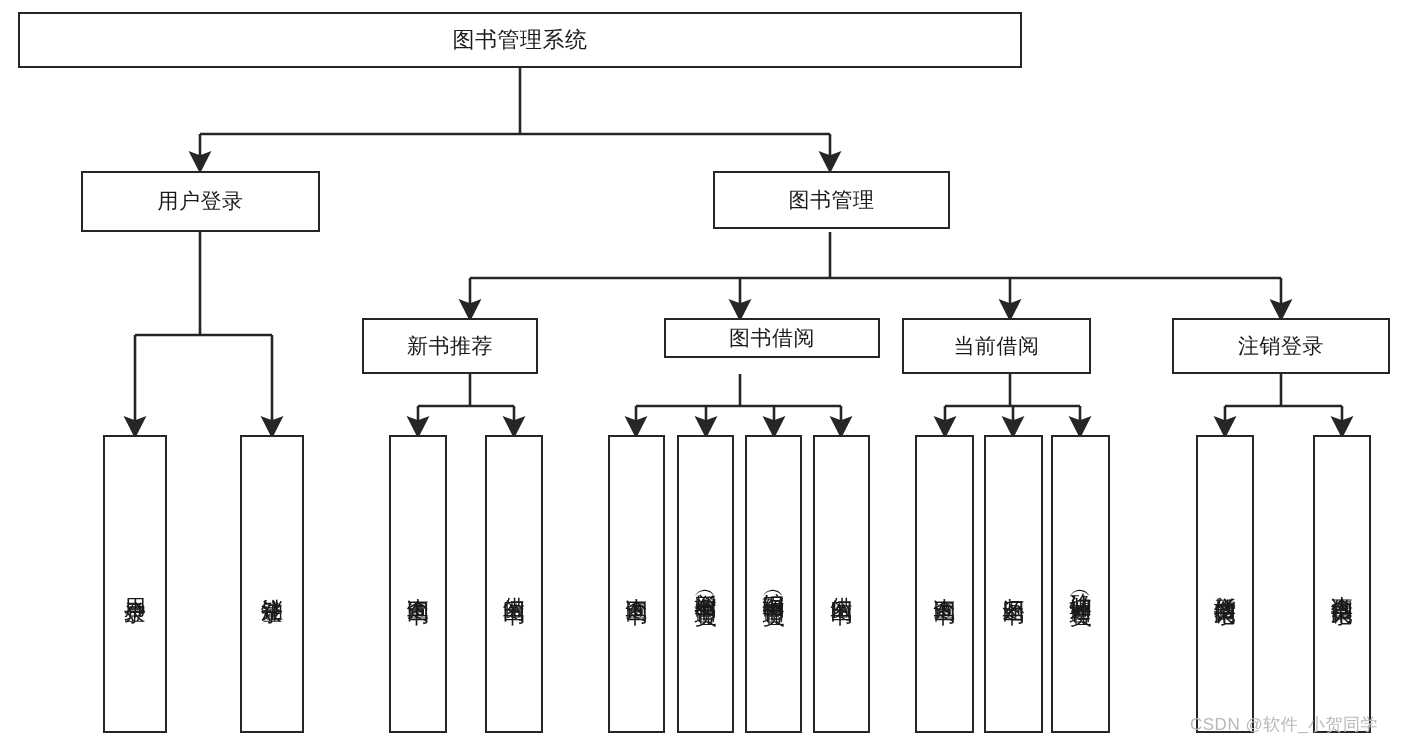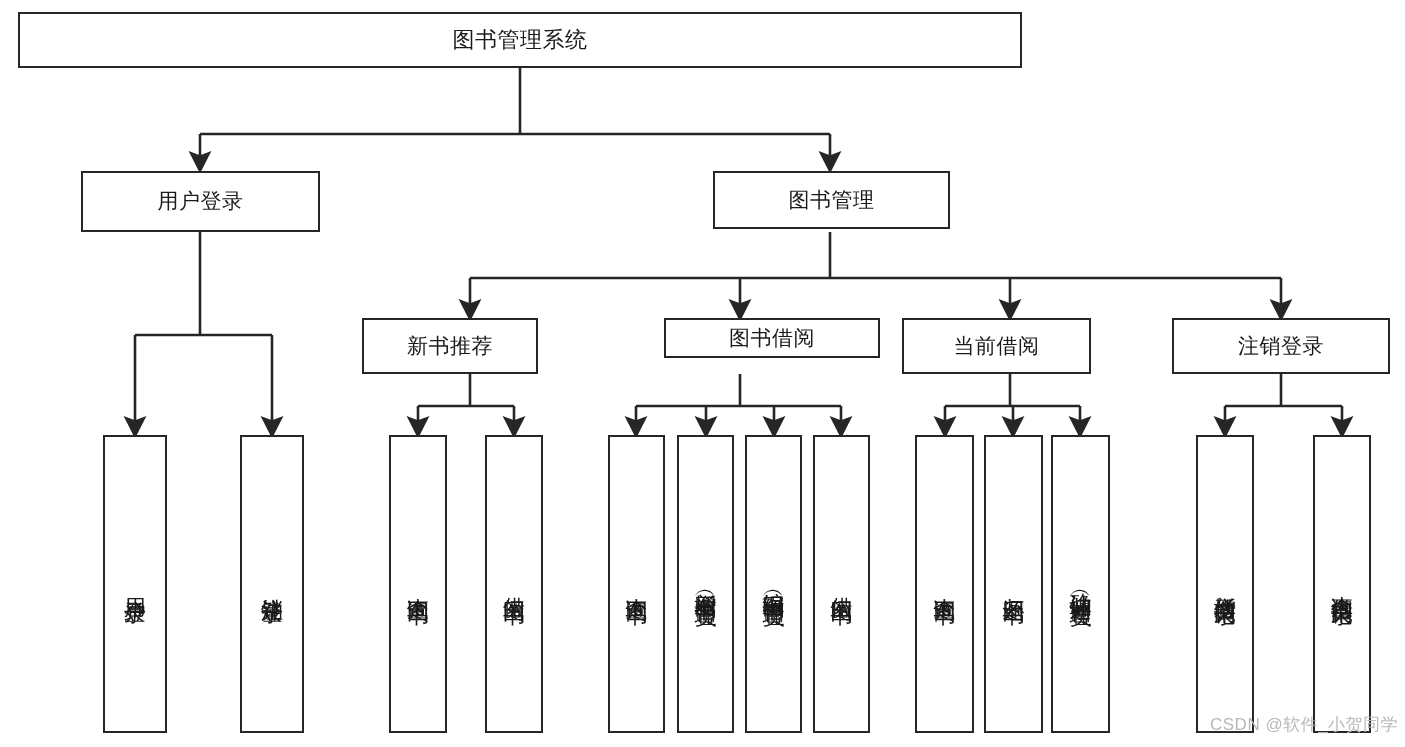--- a/index.html
+++ b/index.html
@@ -186,15 +186,15 @@
     <span class="lbl" style="margin-top: 138px;">确认归还（管理员）</span>
   </div>
 
   <div class="node v-node mid" style="left:1196px; top:435px; width:58px; height:298px;">
     <span class="lbl" style="margin-top: 141px;">新增借阅记录</span>
   </div>
   <div class="node v-node mid" style="left:1313px; top:435px; width:58px; height:298px;">
     <span class="lbl" style="margin-top: 141px;">查询借阅记录</span>
   </div>
 
-  <div class="watermark" style="left:1190px; top:713px;margin-left:20px;">CSDN @软件_小贺同学</div>
+  <div class="watermark" style="left:1190px; top:713px;">CSDN @软件_小贺同学</div>
 
 </div>
 
 </body></html>

